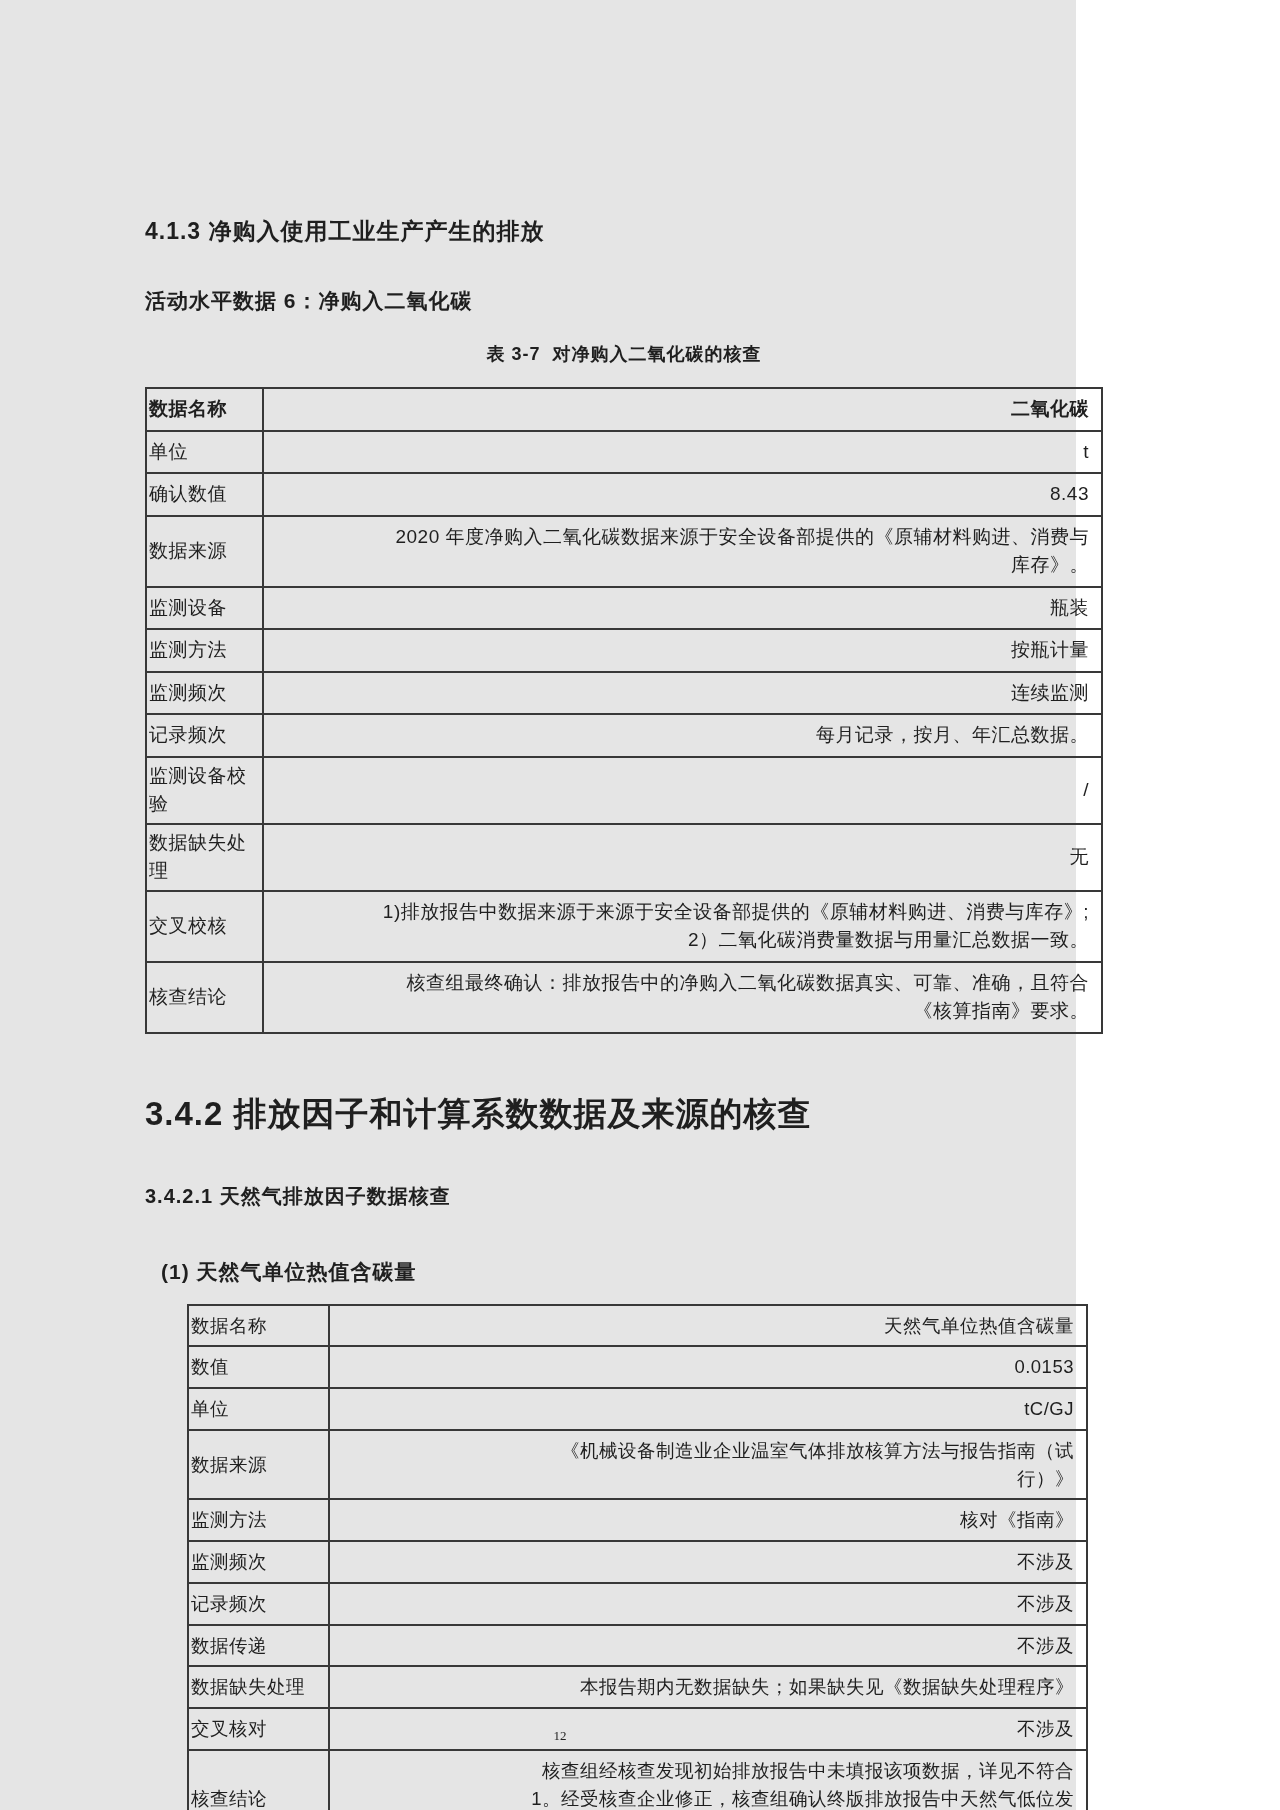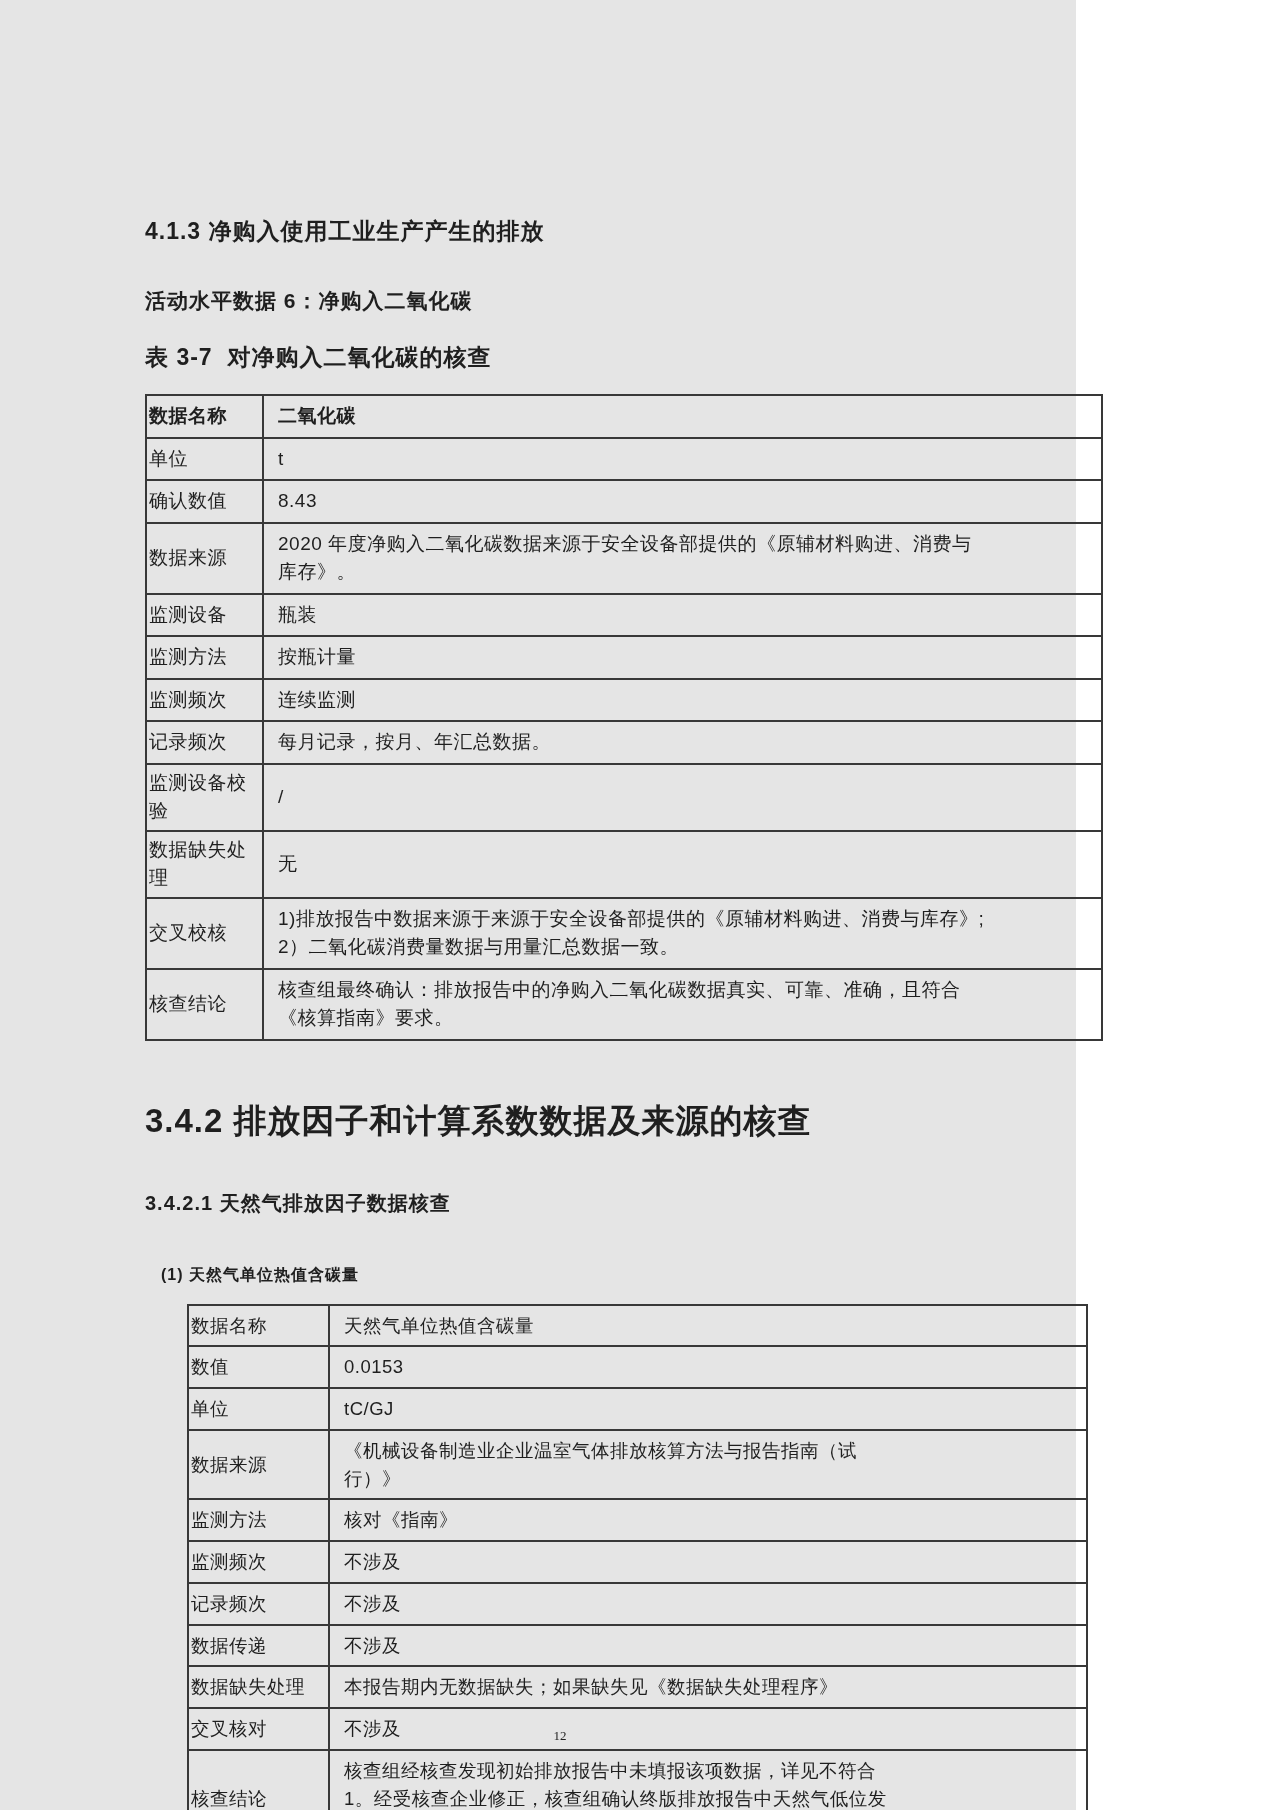--- a/index.html
+++ b/index.html
@@ -29,21 +29,22 @@
     letter-spacing: 1px;
   }
   .h-activity {
     font-size: 21px;
     font-weight: 700;
     margin: 40px 0 0 0;
     letter-spacing: 1px;
   }
   .tbl-title {
     width: 958px;
-    font-size: 23px;
+    text-align: center;
+    font-size: 18px;
     font-weight: 700;
     margin-top: 27px;
     letter-spacing: 1px;
     white-space: pre;
   }
   table {
     border-collapse: collapse;
     table-layout: fixed;
   }
   .t1 {
@@ -66,37 +67,38 @@
     vertical-align: middle;
   }
   .t1 td.lbl { width: 117px; }
   .t2 td.lbl { width: 141px; }
   td.lbl {
     padding: 4px 2px;
   }
   td.val {
     padding: 6px 12px 6px 14px;
     white-space: pre-line;
+    text-align: right;
   }
   .t1 tr:first-child td { font-weight: 700; }
   .t2 td { font-size: 18.5px; }
   .h-342 {
     font-size: 33px;
     font-weight: 700;
     margin: 58px 0 0 0;
     letter-spacing: 1px;
   }
   .h-3421 {
     font-size: 20px;
     font-weight: 700;
     margin: 46px 0 0 0;
     letter-spacing: 1px;
   }
   .h-item1 {
-    font-size: 16px;
+    font-size: 21px;
     font-weight: 700;
     margin: 48px 0 0 16px;
     letter-spacing: 1px;
   }
   .page-number {
     position: absolute;
     top: 1728px;
     left: 490px;
     width: 140px;
     text-align: center;

